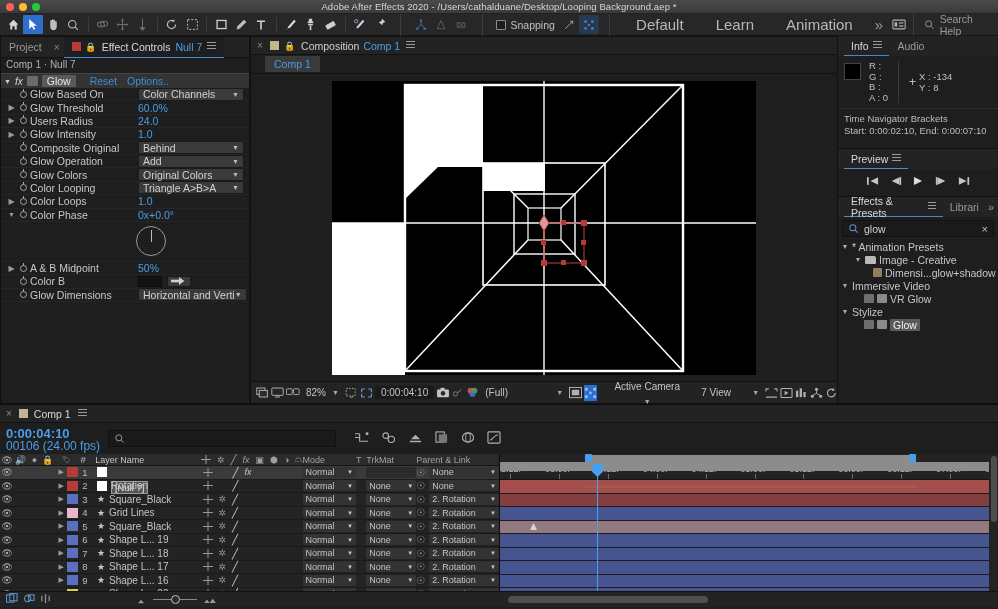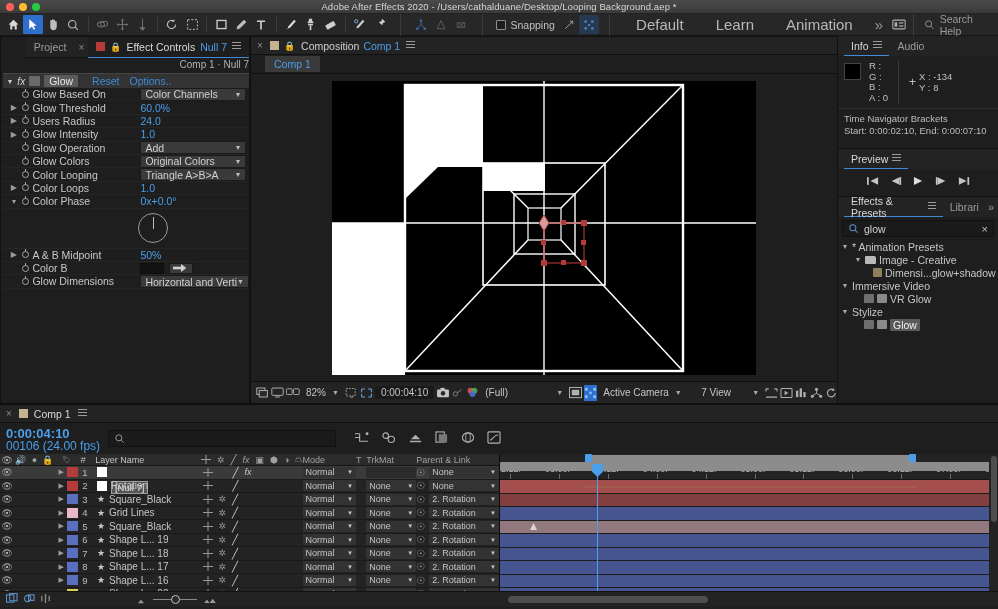--- a/index.html
+++ b/index.html
@@ -76,21 +76,21 @@
   .ptab {
     display: flex; align-items: center; gap: 5px;
     height: 21px; padding: 0 8px;
     font-size: 10.5px; color: #9b9b9b;
   }
   .ptab.active { color: #d8d8d8; background: #1e1e1e; border-bottom: 1px solid #3f8bd8; }
   .hamb { display: inline-block; width: 9px; }
   .hamb i { display: block; height: 1px; background: #9b9b9b; margin-bottom: 2px; }
 
   
-  .ec-panel { width: 250px; display: flex; flex-direction: column; align-items: flex-end; }
+  .ec-panel { width: 250px; display: flex; flex-direction: column; }
   .ec-subhead {
     height: 15px; font-size: 10px; color: #b0b0b0;
     padding: 1px 0 0 5px; background: #1e1e1e;
   }
   .ec-body { flex: 1; overflow: hidden; background: #1e1e1e; }
   .fx-header {
     display: flex; align-items: center; gap: 4px;
     height: 15px; background: #333; padding-left: 3px;
     border-top: 1px solid #454545;
   }
@@ -500,20 +500,31 @@
               <i class="sw-ico"></i>
             </span>
           <span class="plabel">Glow Intensity</span>
           <span class="pval">1.0</span>
         </div>
         <div class="prow">
           <span class="arrow"></span>
           <span class="stopw">
               <i class="sw-ico"></i>
             </span>
+          <span class="plabel">Composite Original</span>
+          <span class="pdrop">
+              <span>Behind</span>
+              <span class="cv">▼</span>
+            </span>
+        </div>
+        <div class="prow">
+          <span class="arrow"></span>
+          <span class="stopw">
+              <i class="sw-ico"></i>
+            </span>
           <span class="plabel">Glow Operation</span>
           <span class="pdrop">
               <span>Add</span>
               <span class="cv">▼</span>
             </span>
         </div>
         <div class="prow">
           <span class="arrow"></span>
           <span class="stopw">
               <i class="sw-ico"></i>
@@ -723,21 +734,21 @@
           </span>
         <span class="cb-ico cb-btn-on">
             <svg width="13" height="12" viewBox="0 0 14 13">
               <rect x="1" y="1" width="3" height="3" fill="#8fc0ff"></rect>
               <rect x="10" y="1" width="3" height="3" fill="#8fc0ff"></rect>
               <rect x="1" y="9" width="3" height="3" fill="#8fc0ff"></rect>
               <rect x="10" y="9" width="3" height="3" fill="#8fc0ff"></rect>
               <circle cx="7" cy="6.5" r="1.5" fill="#8fc0ff"></circle>
             </svg>
           </span>
-        <span class="cb-drop" style="min-width:96px;">
+        <span class="cb-drop" style="min-width:96px;flex-direction:column;">
           <span>Active Camera</span>
           <span style="font-size:7px;color:#aaa;">▼</span>
         </span>
         <span class="cb-drop" style="min-width:66px;justify-content:space-between;">
           <span>7 View</span>
           <span style="font-size:7px;color:#aaa;">▼</span>
         </span>
         <span class="cb-ico">
             <svg width="13" height="12" viewBox="0 0 14 13">
               <path d="M1 2h3M1 2v3M13 2h-3M13 2v3M1 11h12" stroke="#b0b0b0" stroke-width="1.2" fill="none"></path>

